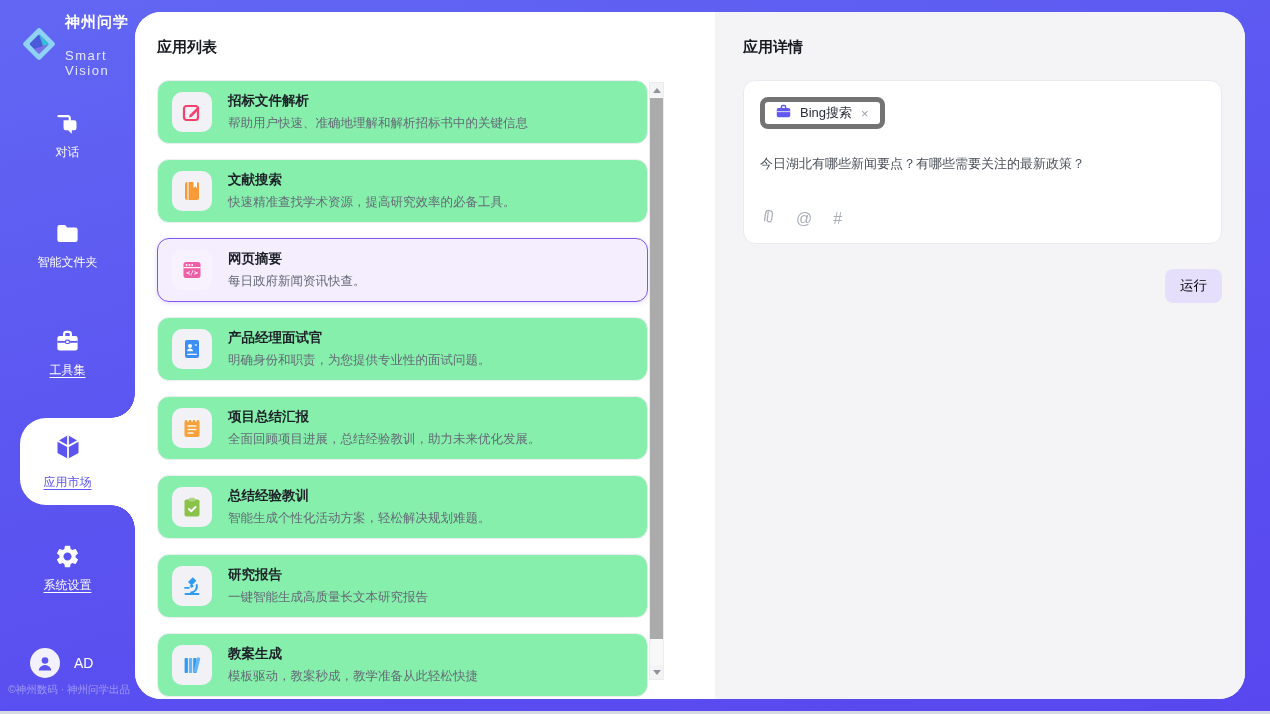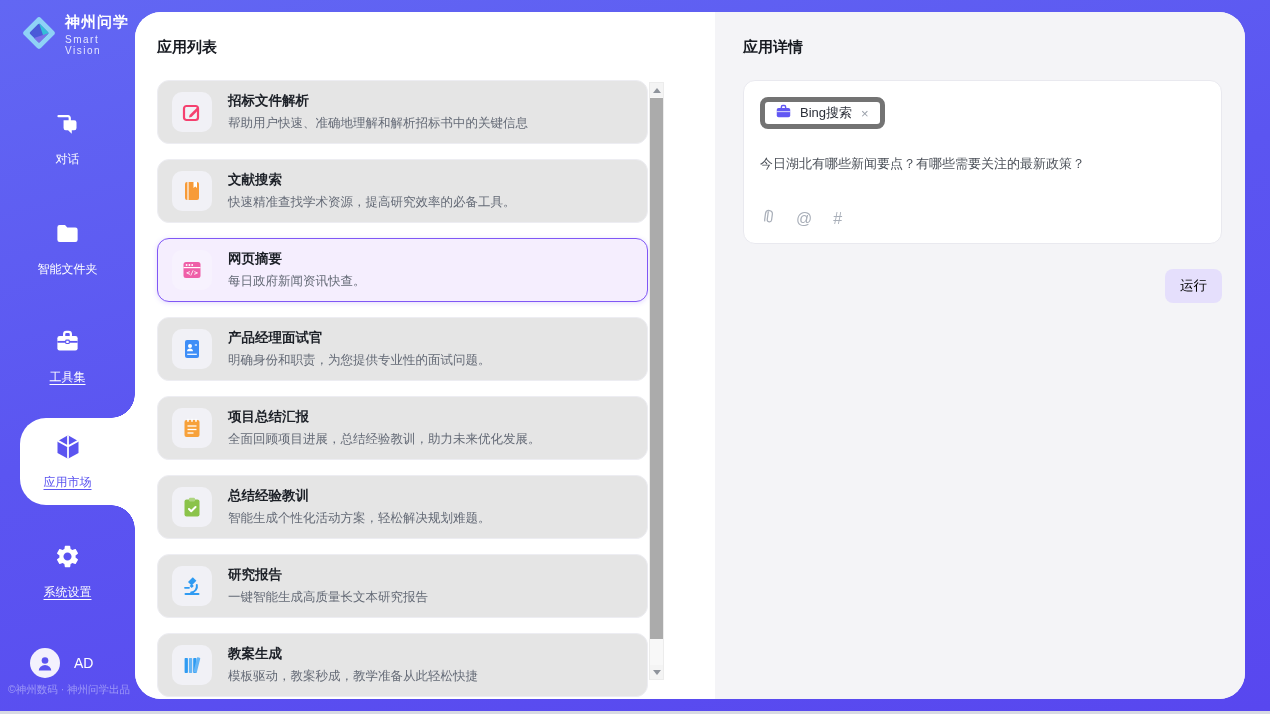--- a/index.html
+++ b/index.html
@@ -6,23 +6,23 @@
   html,body { width:1270px; height:714px; font-family:"Liberation Sans","DejaVu Sans",sans-serif; background:#dfe1ea; overflow:hidden; }
 
   
   .frame { position:absolute; left:0; top:0; width:1270px; height:711px;
            background:linear-gradient(165deg,#6267f3 0%,#5b55f1 45%,#5847ef 100%); }
 
   
   .sidebar { position:absolute; left:0; top:0; width:135px; height:100%; }
   .logo { position:absolute; left:20px; top:13px; display:flex; align-items:center; gap:7px; }
   .logo-text b { display:block; color:#fff; font-size:15px; letter-spacing:1px; }
-  .logo-text i { display:block; color:#e4e6ff; font-size:10px; font-style:normal; letter-spacing:1.5px; margin-top:2px; }
-
-  .nav-item { position:absolute; left:0; width:135px; display:flex; flex-direction:column; align-items:center; gap:10px; color:#fff; cursor:pointer; }
+  .logo-text i { display:block; color:#e4e6ff; font-size:13px; font-style:normal; letter-spacing:1.5px; margin-top:16px; }
+
+  .nav-item { position:absolute; left:0; width:135px; display:flex; flex-direction:column; align-items:center; gap:3px; color:#fff; cursor:pointer; }
   .nav-label { font-size:12px; color:#fff; }
   .u .nav-label { text-decoration:underline; text-underline-offset:3px; }
   .ni-0 { top:110px; } .ni-1 { top:220px; } .ni-2 { top:328px; } .ni-4 { top:543px; }
 
   .nav-item.active { top:418px; height:87px; justify-content:center; gap:8px; }
   .bubble { position:absolute; left:20px; right:0; top:0; bottom:0; background:#fff; border-radius:26px 0 0 26px; }
   .bubble::before, .bubble::after { content:""; position:absolute; right:0; width:24px; height:24px; }
   .bubble::before { top:-24px; background:radial-gradient(circle at 0 0, rgba(0,0,0,0) 23.5px, #fff 24px); }
   .bubble::after  { bottom:-24px; background:radial-gradient(circle at 0 100%, rgba(0,0,0,0) 23.5px, #fff 24px); }
   .nav-item.active .nav-icon, .nav-item.active .nav-label { position:relative; z-index:1; }
@@ -34,21 +34,21 @@
   .side-footer { position:absolute; left:8px; top:683px; width:127px; color:rgba(235,235,255,.45); font-size:10.5px; white-space:nowrap; }
 
   
   .panel { position:absolute; left:135px; top:12px; width:1110px; height:687px; border-radius:26px; overflow:hidden; display:flex; background:#fff;gap:43px; }
   .list-col { position:relative; width:537px; background:#fff; padding:26px 0 0 22px; }
   .detail-col { position:relative; flex:1; background:#f4f4f7; padding:26px 23px 0 28px; }
   .col-title { font-size:15px; font-weight:bold; color:#171a21; }
 
   
   .cards { margin-top:23px; width:491px; }
-  .card { display:flex; align-items:center; gap:16px; height:64px; padding:0 14px; border:1px solid #ededf2; border-radius:12px; background:#e5e5e5; margin-bottom:15px; cursor:pointer; }
+  .card { display:flex; align-items:center; gap:16px; height:64px; padding:0 14px; border:1px solid #ededf2; border-radius:12px; background:#86efac; margin-bottom:15px; cursor:pointer; }
   .card.selected { background:#f5eefe; border-color:#8057f5; box-shadow:0 1px 5px rgba(128,87,245,.22); }
   .tile { flex:none; width:40px; height:40px; border-radius:10px; background:#f1f1f6; display:flex; align-items:center; justify-content:center; }
   .card.selected .tile { background:#f7f2fe; }
   .card-name { font-size:13.5px; font-weight:bold; color:#1c2027; }
   .card-desc { font-size:12.5px; color:#646a76; margin-top:5px; white-space:nowrap; }
 
   
   .sbar { position:absolute; right:8px; top:70px; bottom:19px; width:15px; background:#f8f8f8; border:1px solid #ececec; }
   .sbtn { position:absolute; left:0; width:13px; height:14px; display:flex; align-items:center; justify-content:center; background:#f4f4f4; }
   .sbtn.up { top:0; } .sbtn.down { bottom:0; }

